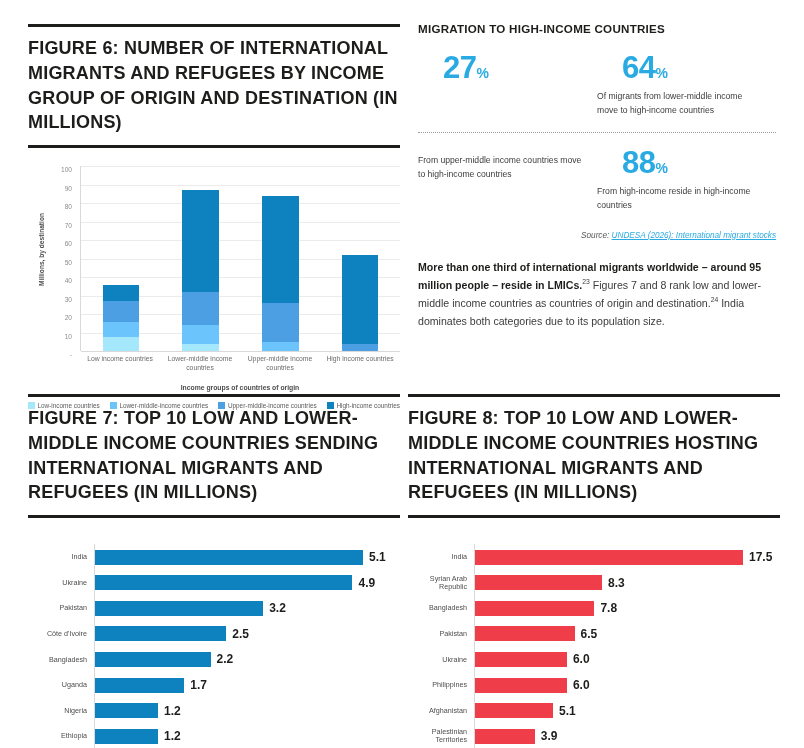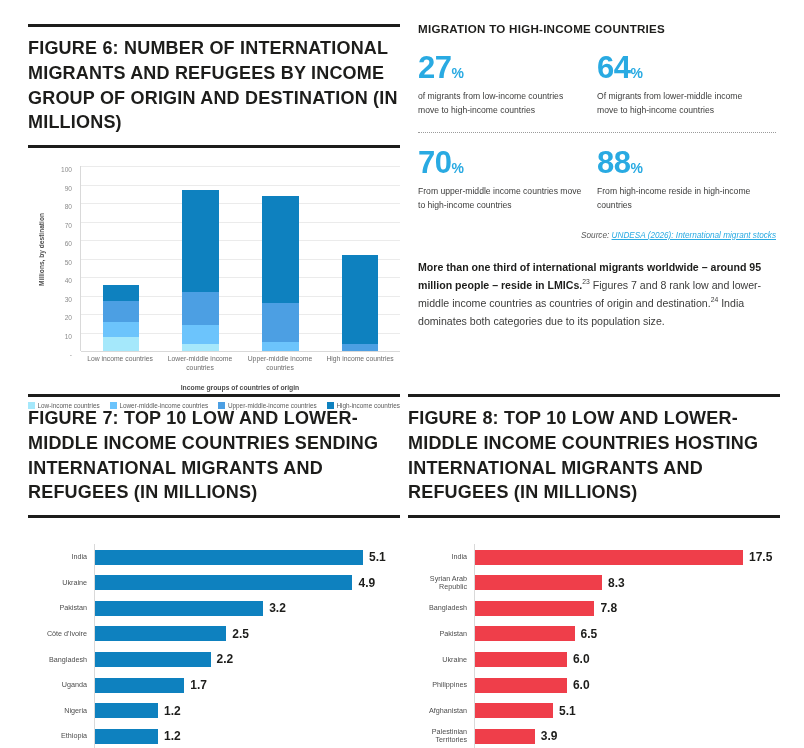--- a/index.html
+++ b/index.html
@@ -90,21 +90,21 @@
   
   #stats { left: 418px; top: 22px; width: 358px; }
   #stats h2 {
     font-size: 11.6px; font-weight: bold; letter-spacing: .25px;
     color: #1d1d1b; text-transform: uppercase; margin-bottom: 17px;
   }
   .stat-row { display: flex; }
   .stat { width: 50%; padding-right: 12px; }
   .stat .num {
     font-size: 31px; font-weight: bold; color: #29aae2;
-    line-height: 1; letter-spacing: -.5px;
+    line-height: 1; letter-spacing: -.5px; margin-left: 25px;
   }
   .stat .num .pct { font-size: 14px; font-weight: bold; }
   .stat .desc {
     margin-top: 7px; font-size: 8.6px;
     line-height: 1.62; color: #3c3c3b;
   }
   .dotted {
     border-top: 1.5px dotted #9b9b9b;
     margin: 14px 0 14px 0;
   }
@@ -241,33 +241,31 @@
         </div>
     </div>
   </section>
 
   <section class="panel" id="stats">
     <h2>MIGRATION TO HIGH-INCOME COUNTRIES</h2>
 
     <div class="stat-row">
       <div class="stat">
         <div class="num"><span>27</span><span class="pct">%</span></div>
-        <div class="desc">of migrants from low-income countries move to high-income countries</div>
       </div>
       <div class="stat">
         <div class="num"><span>64</span><span class="pct">%</span></div>
         <div class="desc">Of migrants from lower-middle income move to high-income countries</div>
       </div>
     </div>
 
     <div class="dotted"></div>
 
     <div class="stat-row">
       <div class="stat">
-        <div class="num"><span>70</span><span class="pct">%</span></div>
         <div class="desc">From upper-middle income countries move to high-income countries</div>
       </div>
       <div class="stat">
         <div class="num"><span>88</span><span class="pct">%</span></div>
         <div class="desc">From high-income reside in high-income countries</div>
       </div>
     </div>
 
     <div class="source"><span>Source: </span><a href="#">UNDESA (2026): International migrant stocks</a></div>
 

